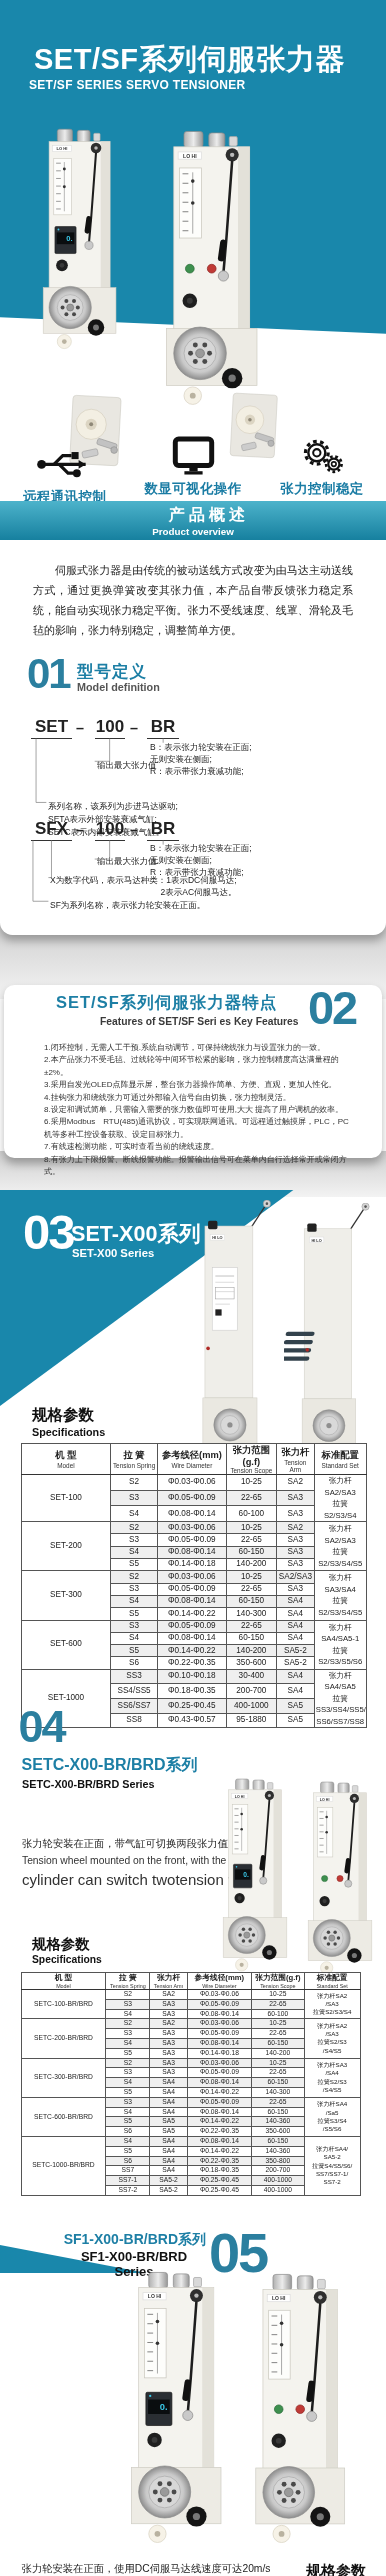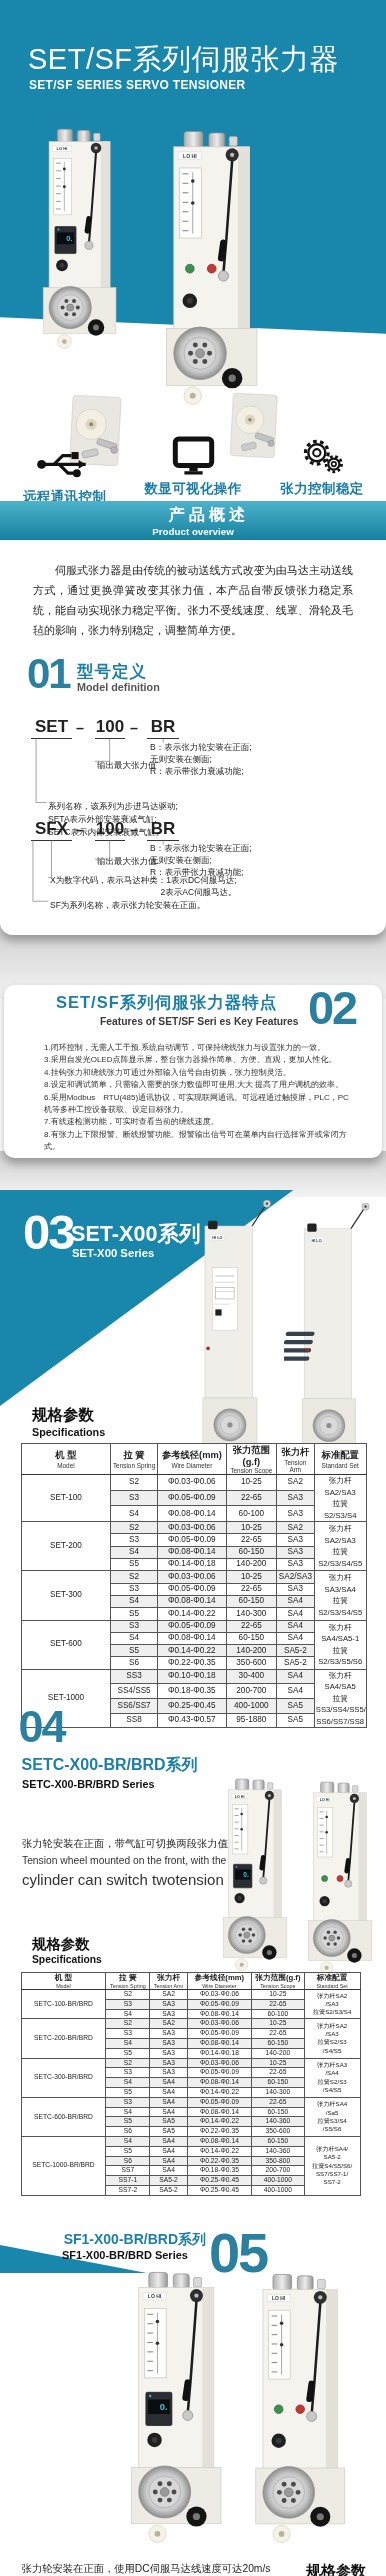--- a/index.html
+++ b/index.html
@@ -39,21 +39,21 @@
 <body>
 
 <div id="page">
 
   <div class="gap" style="top:922px;height:77px;"></div>
   <div class="gap" style="top:1151px;height:46px;"></div>
   <div class="card" style="left:0;top:0;width:386px;height:935px;border-radius:0 0 12.4px 12.4px;"></div>
   <div class="card" style="left:4.1px;top:985px;width:378px;height:173px;border-radius:10.3px;"></div>
 
   <div class="abs heroclip" style="left:0;top:0;width:386px;height:412px;background:#1987ab;"></div>
-  <div class="abs w" style="left:28px;top:40px;font-size:29px;font-weight:400;letter-spacing:0.5px;">SET/SF系列伺服张力器</div>
+  <div class="abs w" style="left:34px;top:40px;font-size:29px;font-weight:700;letter-spacing:0.5px;">SET/SF系列伺服张力器</div>
   <div class="abs w" style="left:29px;top:78px;font-size:12px;font-weight:bold;letter-spacing:0.3px;">SET/SF SERIES SERVO TENSIONER</div>
   <div class="abs ph" style="left:35px;top:128px;width:88px;height:281px;">
       <svg viewBox="0 0 150 385" width="100%" height="100%" preserveAspectRatio="xMidYMin meet">
 <defs>
           <linearGradient id="sv1" x1="0" y1="0" x2="1" y2="0">
             <stop offset="0" stop-color="#b0b0b0"></stop>
             <stop offset=".5" stop-color="#ececec"></stop>
             <stop offset="1" stop-color="#979797"></stop>
           </linearGradient>
 <radialGradient id="wh1">
@@ -289,20 +289,21 @@
         <path d="M100,242 V314 H94"></path>
         <path d="M64,242 V360 H94"></path>
     </g>
   </svg>
 
   <div class="abs tealt" style="left:56px;top:992px;font-size:16.5px;font-weight:800;letter-spacing:1px;">SET/SF系列伺服张力器特点</div>
   <div class="abs num" style="left:308px;top:986px;font-size:47px;">02</div>
   <div class="abs" style="left:100px;top:1016px;font-size:10.3px;font-weight:bold;color:#3a3a3a;">Features of SET/SF Seri es Key Features</div>
   <div class="abs flist" style="left:44px;top:1042px;width:312px;">
       <div>1.闭环控制，无需人工干预.系统自动调节，可保持绕线张力与设置张力的一致。</div>
+      <div>2.本产品张力不受毛毡、过线轮等中间环节松紧的影响，张力控制精度高达满量程的±2%。</div>
       <div>3.采用自发光OLED点阵显示屏，整台张力器操作简单、方便、直观，更加人性化。</div>
       <div>4.挂钩张力和绕线张力可通过外部输入信号自由切换，张力控制灵活。</div>
       <div>8.设定和调试简单，只需输入需要的张力数值即可使用,大大 提高了用户调机的效率。</div>
       <div>6.采用Modbus　RTU(485)通讯协议，可实现联网通讯。可远程通过触摸屏，PLC，PC机等多种工控设备获取、设定目标张力。</div>
       <div>7.有线速检测功能，可实时查看当前的绕线速度。</div>
       <div>8.有张力上下限报警、断线报警功能。报警输出信号可在菜单内自行选择常开或常闭方式。</div>
     </div>
 
   <div class="abs" style="left:0;top:1190px;width:386px;height:216px;background:#1987ab;clip-path:polygon(0 0,76% 0,0 100%);"></div>
   <div class="abs numw" style="left:23px;top:1210px;font-size:49px;">03</div>
@@ -864,21 +865,21 @@
             <td class="dc">Φ0.25-Φ0.45</td>
             <td class="dc">400-1000</td>
           </tr>
         </tbody>
       </table>
     </div>
 
   <div class="abs" style="left:0;top:2245px;width:386px;height:28px;background:#1987ab;clip-path:polygon(0 0,38% 100%,0 100%);"></div>
   <div class="abs num" style="left:209px;top:2227px;font-size:56px;">05</div>
   <div class="abs tealt" style="left:62px;top:2231px;width:144px;font-size:14px;font-weight:800;text-align:right;">SF1-X00-BR/BRD系列</div>
-  <div class="abs" style="left:62px;top:2249px;width:144px;font-size:11px;font-weight:bold;color:#111;text-align:left;">SF1-X00-BR/BRD Series</div>
+  <div class="abs" style="left:62px;top:2249px;width:144px;font-size:13px;font-weight:bold;color:#111;text-align:center;">SF1-X00-BR/BRD Series</div>
   <div class="abs ph" style="left:117px;top:2271px;width:117px;height:278px;">
       <svg viewBox="0 0 150 385" width="100%" height="100%" preserveAspectRatio="xMidYMin meet">
 <defs>
           <linearGradient id="sv9" x1="0" y1="0" x2="1" y2="0">
             <stop offset="0" stop-color="#b0b0b0"></stop>
             <stop offset=".5" stop-color="#ececec"></stop>
             <stop offset="1" stop-color="#979797"></stop>
           </linearGradient>
 <radialGradient id="wh9">
             <stop offset="0" stop-color="#f2f2f2"></stop>

